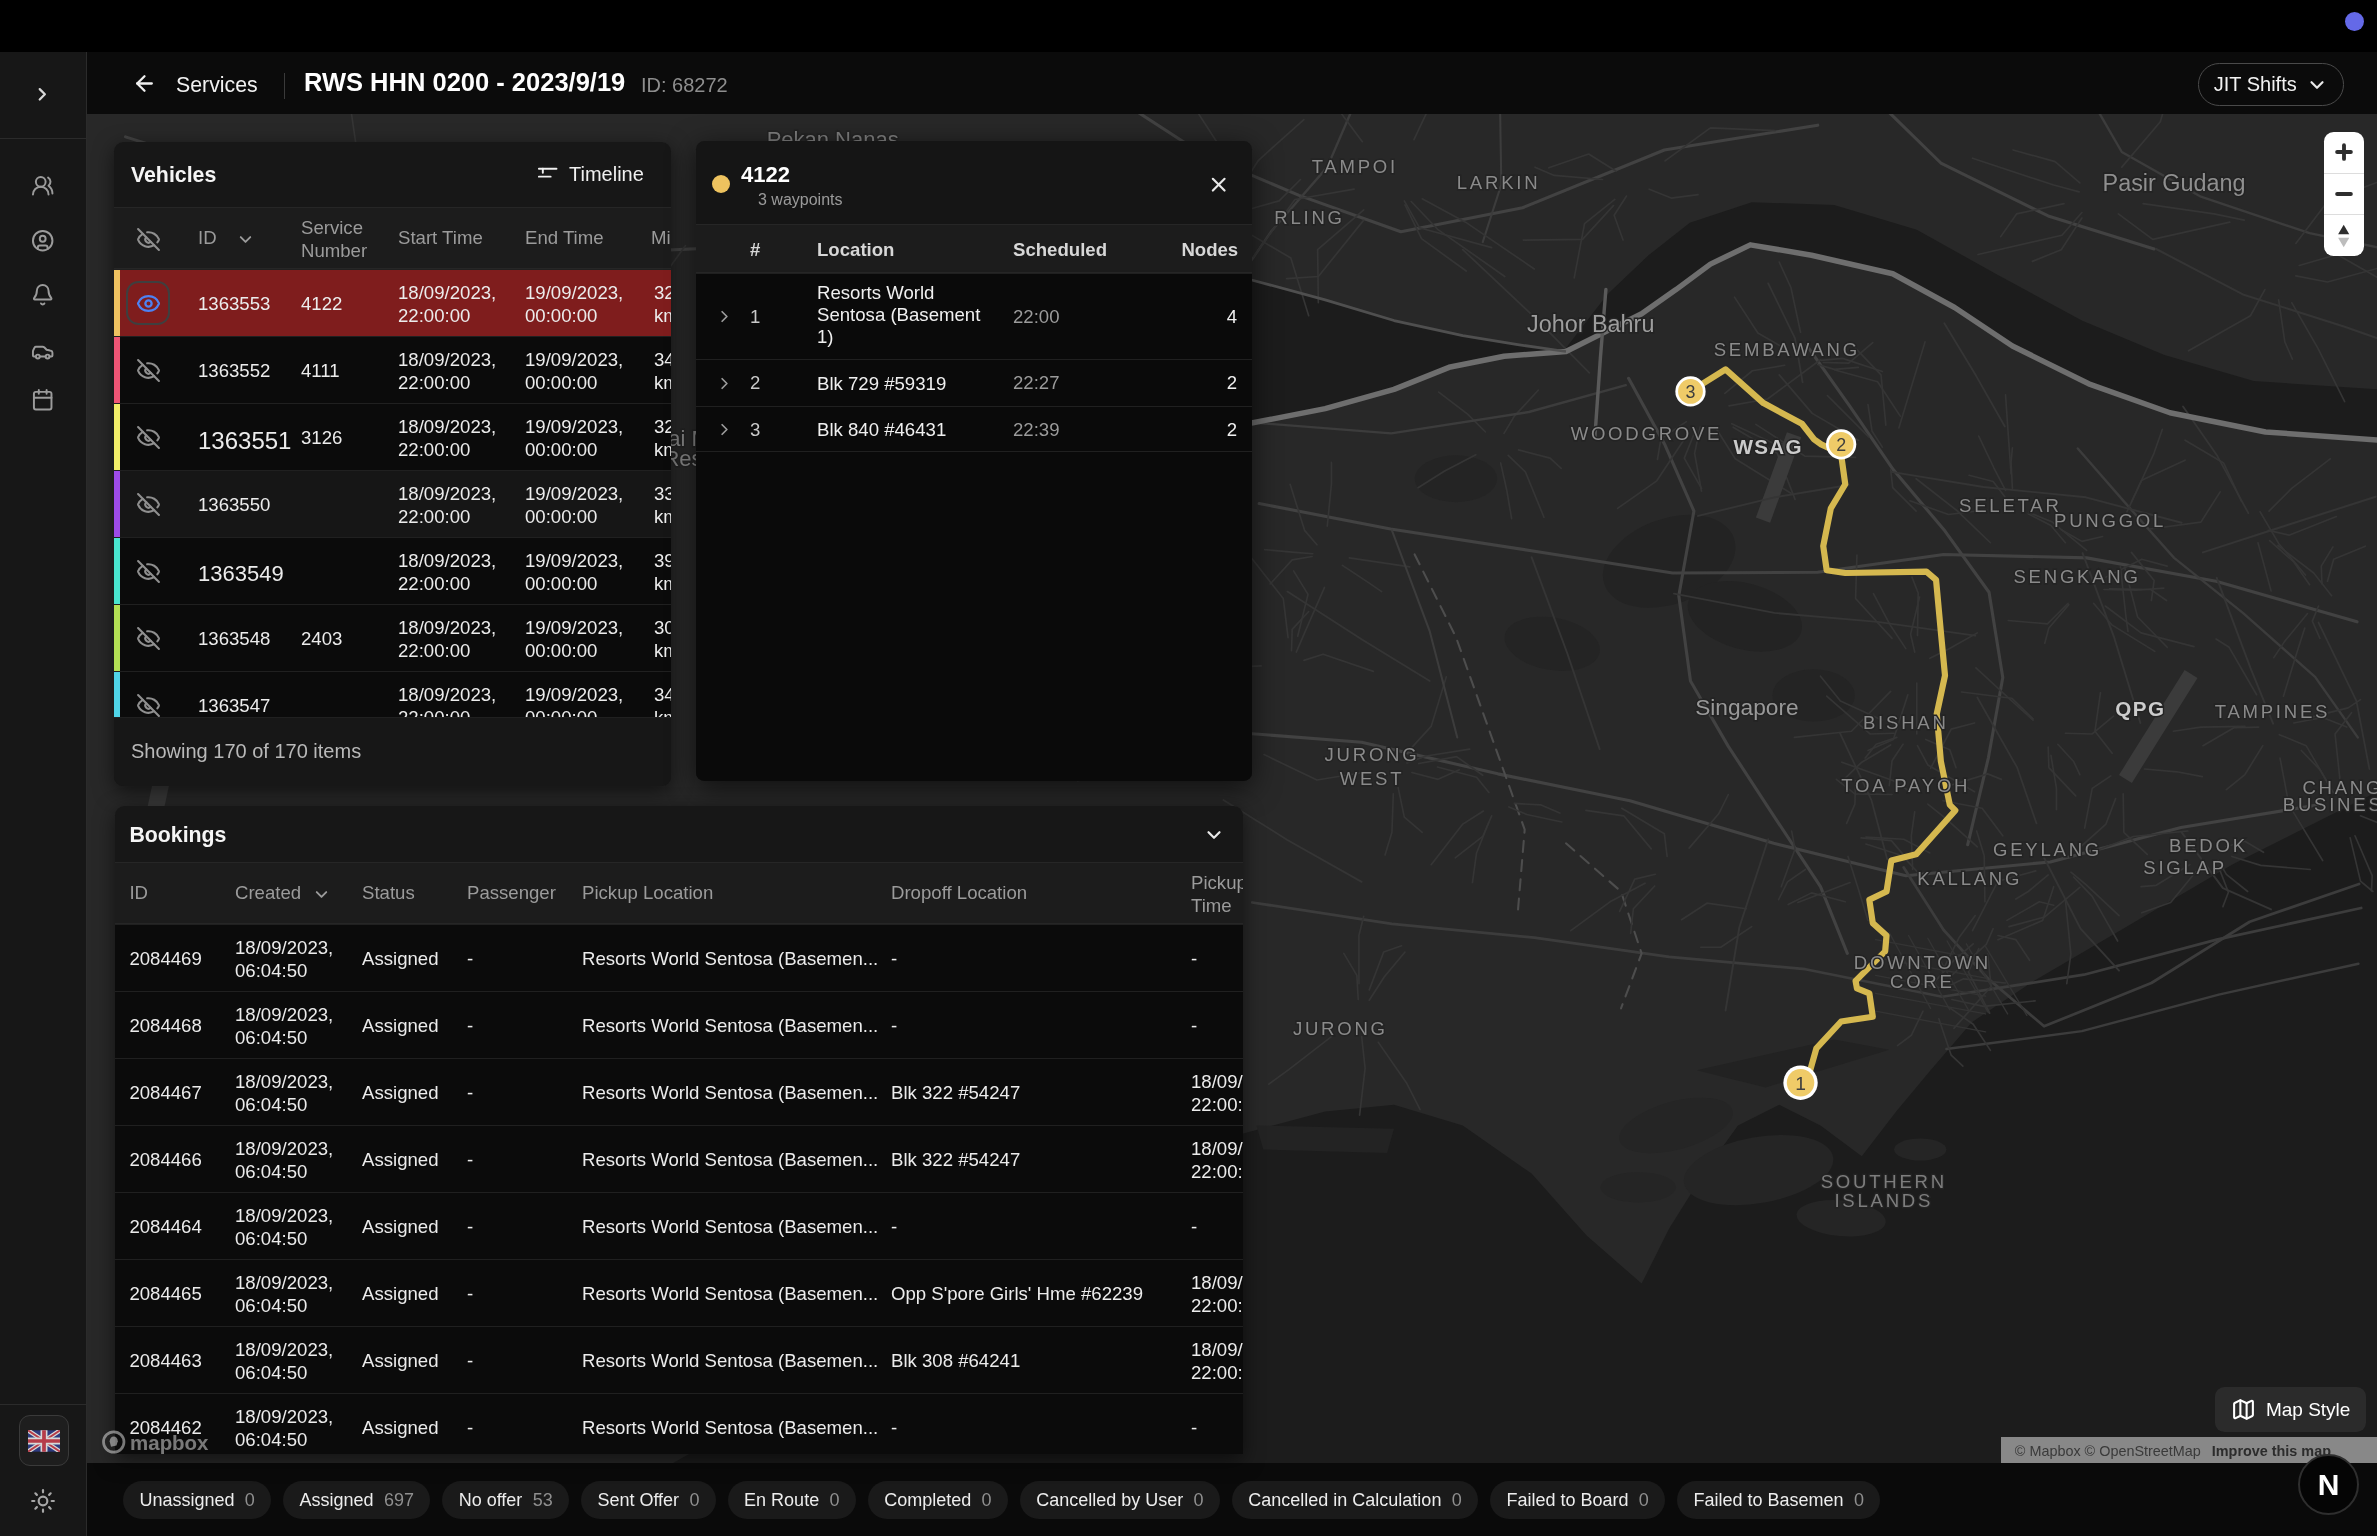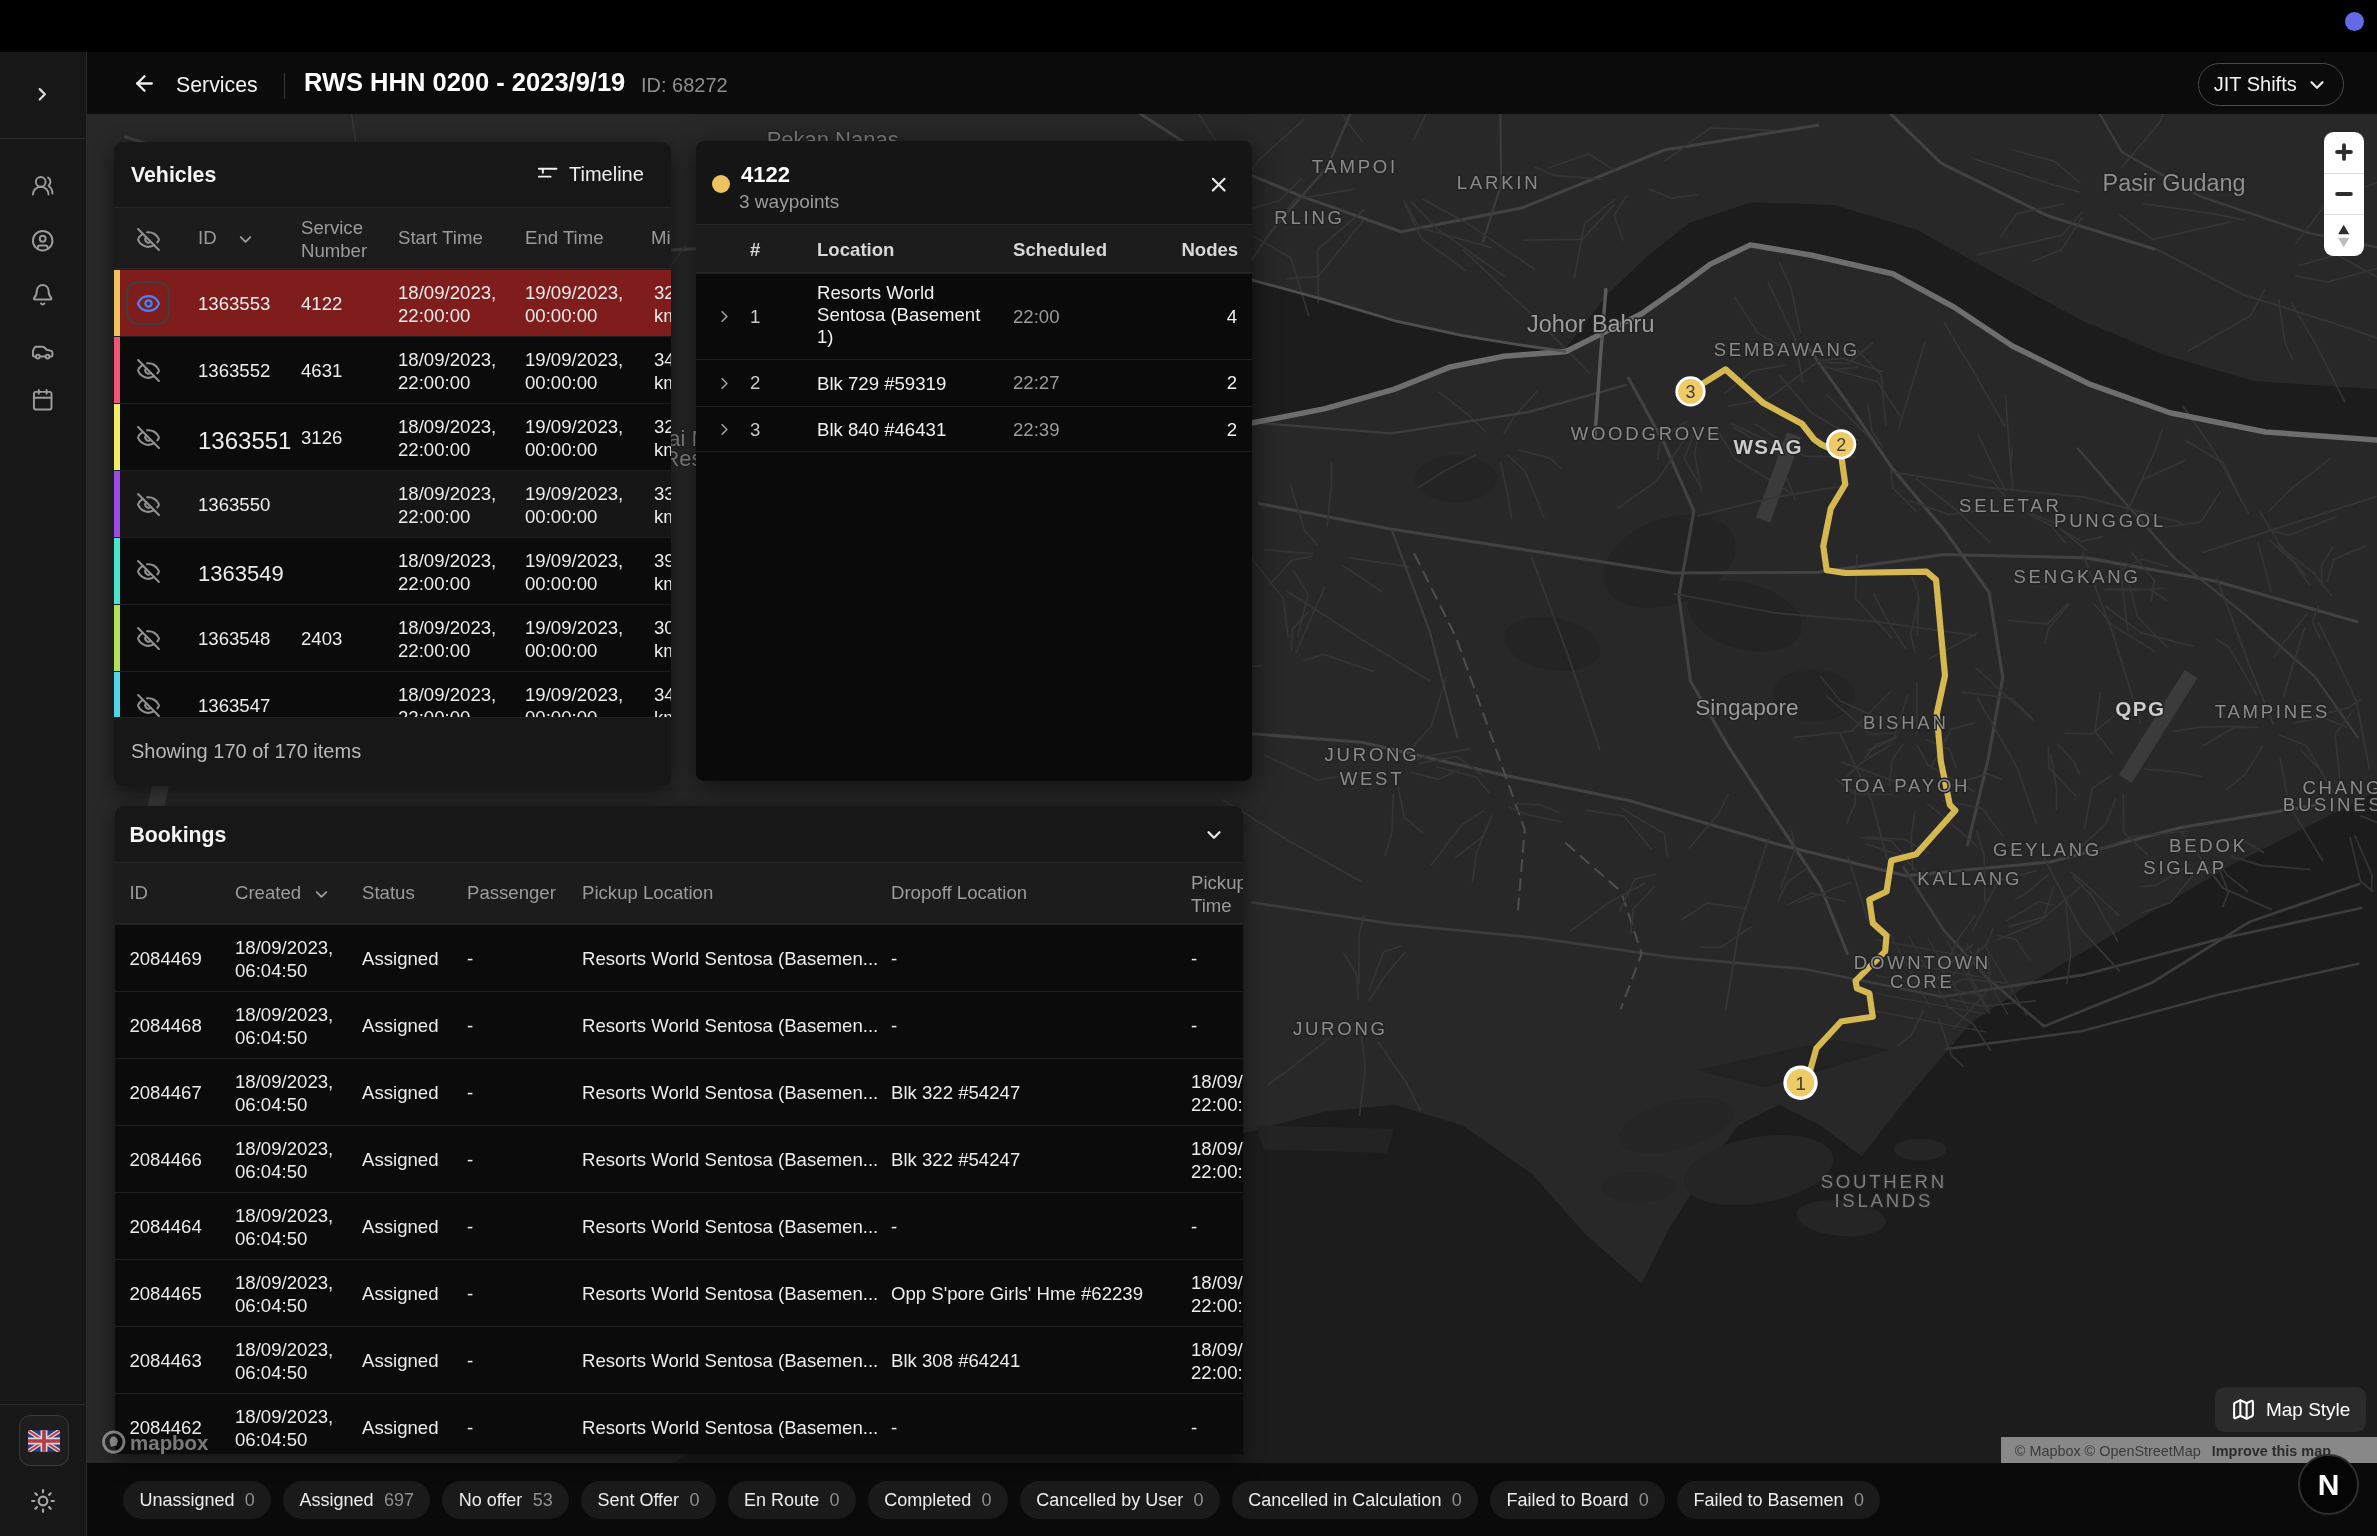--- a/index.html
+++ b/index.html
@@ -594,21 +594,21 @@
       <div class="stripe" style="background:#ef5575"></div>
       <div class="abs" style="left:22px;top:21.3px">
         <svg class="ic" width="25" height="25" viewBox="0 0 24 24" fill="none" stroke="#8f8f8f" stroke-width="2" stroke-linecap="round" stroke-linejoin="round">
           <path d="M10.733 5.076a10.744 10.744 0 0 1 11.205 6.575 1 1 0 0 1 0 .696 10.747 10.747 0 0 1-1.444 2.49"></path>
           <path d="M14.084 14.158a3 3 0 0 1-4.242-4.242"></path>
           <path d="M17.479 17.499a10.75 10.75 0 0 1-15.417-5.151 1 1 0 0 1 0-.696 10.75 10.75 0 0 1 4.446-5.143"></path>
           <path d="m2 2 20 20"></path>
         </svg>
       </div>
       <div class="abs" style="left:84px;top:23px;font-size:18.6px">1363552</div>
-      <div class="abs" style="left:187px;top:23px;font-size:18.6px">4631</div>
+      <div class="abs" style="left:187px;top:23px;font-size:18.6px">4111</div>
       <div class="abs" style="left:284px;top:11px;font-size:18.6px;line-height:23px">18/09/2023,<br>22:00:00</div>
       <div class="abs" style="left:411px;top:11px;font-size:18.6px;line-height:23px">19/09/2023,<br>00:00:00</div>
       <div class="abs" style="left:540px;top:11px;font-size:18.6px;line-height:23px">341<br>km</div>
     </div>
     <div class="vrow sep" style="height:67px;background:#0b0b0b">
       <div class="stripe" style="background:#f2ee68"></div>
       <div class="abs" style="left:22px;top:21.3px">
         <svg class="ic" width="25" height="25" viewBox="0 0 24 24" fill="none" stroke="#8f8f8f" stroke-width="2" stroke-linecap="round" stroke-linejoin="round">
           <path d="M10.733 5.076a10.744 10.744 0 0 1 11.205 6.575 1 1 0 0 1 0 .696 10.747 10.747 0 0 1-1.444 2.49"></path>
           <path d="M14.084 14.158a3 3 0 0 1-4.242-4.242"></path>
@@ -684,21 +684,21 @@
       <div class="abs" style="left:540px;top:11px;font-size:18.6px;line-height:23px">344<br>km</div>
     </div>
     <div class="sep" style="position:relative;height:72px;background:#171717">
       <div class="abs" style="left:17px;top:22px;font-size:20px;color:#b9b9b9">Showing 170 of 170 items</div>
     </div>
   </div>
 <div class="abs" id="popup">
     <div style="position:relative;height:83px">
       <div class="abs" style="left:16px;top:34px;width:18px;height:18px;border-radius:50%;background:#eec35f"></div>
       <div class="abs" style="left:45px;top:20.6px;font-size:22px;font-weight:bold;color:#fff">4122</div>
-      <div class="abs" style="left:43px;top:50px;font-size:19px;color:#9b9b9b">3 waypoints</div>
+      <div class="abs" style="left:62px;top:50px;font-size:16px;color:#9b9b9b">3 waypoints</div>
       <div class="abs" style="left:511px;top:32px">
         <svg class="ic" width="23.4" height="23.4" viewBox="0 0 24 24" fill="none" stroke="#e8e8e8" stroke-width="2.2" stroke-linecap="round" stroke-linejoin="round">
           <path d="M18 6 6 18"></path>
           <path d="m6 6 12 12"></path>
         </svg>
       </div>
     </div>
     <div class="thead" style="position:relative;height:49px;border-top:0.7px solid #262626;border-bottom:0.7px solid #262626;font-weight:bold;color:#d7d7d7">
       <div class="abs" style="left:54px;top:13.8px">#</div>
       <div class="abs" style="left:121px;top:13.8px">Location</div>

